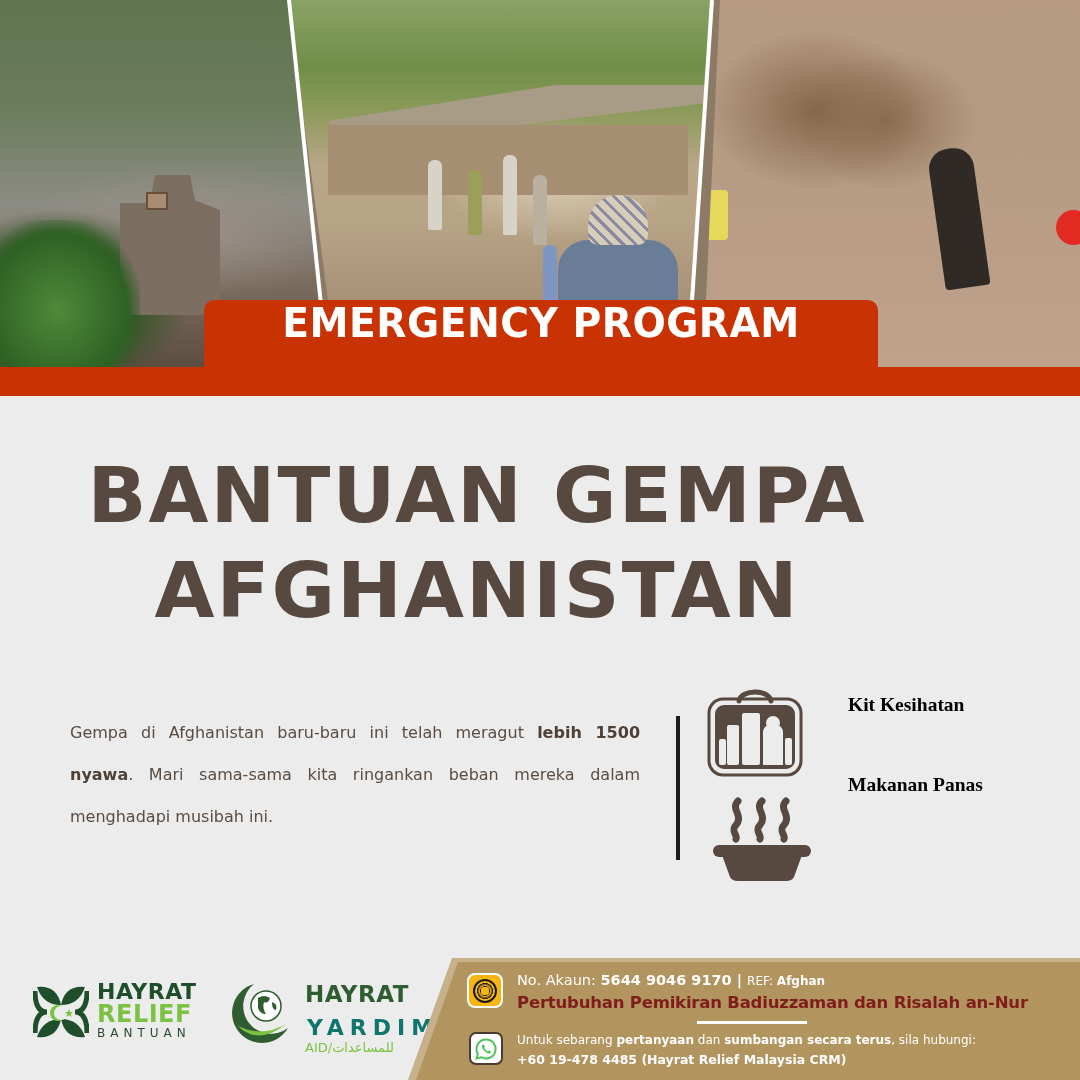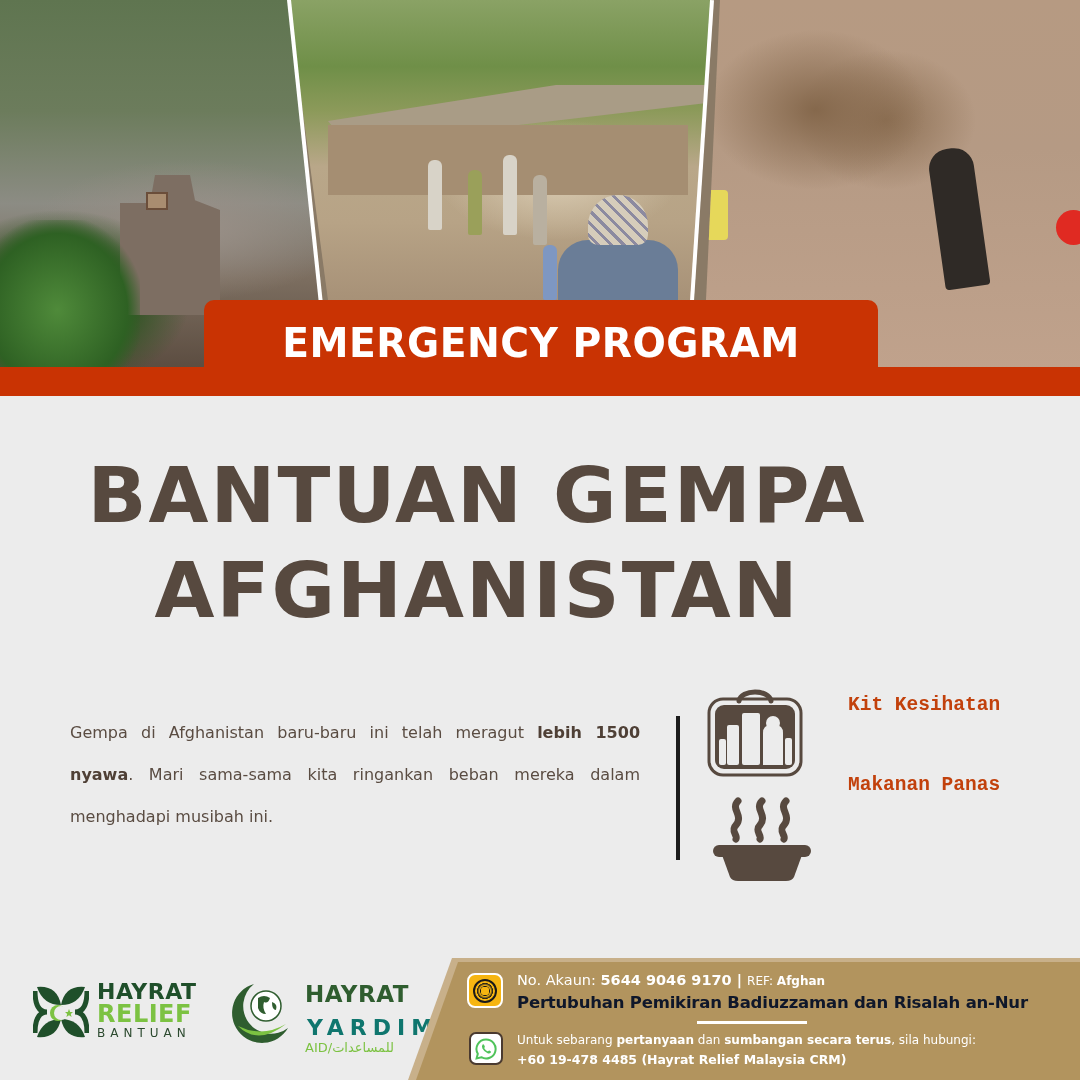--- a/index.html
+++ b/index.html
@@ -45,38 +45,38 @@
   .photo-3 .worker { position: absolute; left: 230px; top: 148px; width: 45px; height: 140px; background: #2f2a26; border-radius: 20px 20px 4px 4px; transform: rotate(-8deg); }
   .photo-3 .red { position: absolute; left: 350px; top: 210px; width: 35px; height: 35px; background: #e02a22; border-radius: 50%; }
   .photo-3 .yellow { position: absolute; left: 0; top: 190px; width: 22px; height: 50px; background: #e6d85a; border-radius: 4px; }
 
   .sep { position: absolute; top: 0; width: 4px; height: 310px; background: #ffffff; transform-origin: top left; }
   .sep-1 { left: 287px; transform: rotate(-6deg); }
   .sep-2 { left: 710px; transform: rotate(3.8deg); }
 
   
   .red-bar { position: absolute; left: 0; top: 367px; width: 1080px; height: 29px; background: #c93303; }
-  .banner { position: absolute; left: 204px; top: 300px; width: 674px; height: 96px; background: #c93303; border-radius: 10px 10px 0 0; display: flex; justify-content: center; padding-top: 20px; }
+  .banner { position: absolute; left: 204px; top: 300px; width: 674px; height: 96px; background: #c93303; border-radius: 10px 10px 0 0; display: flex; justify-content: center; }
   .banner-text { color: #ffffff; font-family: "DejaVu Sans", sans-serif; font-weight: bold; font-size: 40px; letter-spacing: 0.5px; transform: scaleX(0.98); }
 
   
   .headline { position: absolute; left: 0; top: 448px; width: 954px; text-align: center; color: #57493f; font-family: "DejaVu Sans", sans-serif; font-weight: bold; }
   .headline div { font-size: 76px; line-height: 95px; letter-spacing: 2px; transform: scaleX(1.02); }
 
   
   .body-text { position: absolute; left: 70px; top: 712px; width: 570px; color: #5a4c42; font-family: "DejaVu Sans", sans-serif; font-size: 16px; line-height: 42px; text-align: justify; text-align-last: left; }
   .body-text b { font-weight: bold; color: #4f4036; }
 
   .vline { position: absolute; left: 676px; top: 716px; width: 4px; height: 144px; background: #1c1c1c; }
 
   
   .icon-kit { position: absolute; left: 705px; top: 683px; width: 100px; height: 95px; }
   .icon-food { position: absolute; left: 712px; top: 795px; width: 100px; height: 88px; }
   .price-block { position: absolute; left: 848px; }
-  .price-label { color: #c2410c; font-family: Liberation Mono, monospace; font-weight: bold; font-size: 19.5px; }
+  .price-label { color: #000000; font-family: Liberation Serif, serif; font-weight: bold; font-size: 19.5px; }
   .price-value { color: #c93303; font-family: "DejaVu Sans", sans-serif; font-weight: bold; font-size: 37px; margin-top: 4px; letter-spacing: -0.5px; }
   .price-1 { top: 694px; }
   .price-2 { top: 774px; }
 
   
   .logo-relief { position: absolute; left: 33px; top: 983px; width: 180px; height: 60px; }
   .relief-mark { position: absolute; left: 0; top: 0; width: 56px; height: 58px; }
   .relief-text { position: absolute; left: 64px; top: -2px; font-family: "DejaVu Sans", sans-serif; font-weight: bold; line-height: 1; }
   .relief-t1 { font-size: 22px; color: #1f4f2a; letter-spacing: 0.5px; }
   .relief-t2 { font-size: 24px; color: #7cc242; letter-spacing: 0.5px; margin-top: -1px; }
@@ -94,21 +94,21 @@
   .gold { position: absolute; left: 0; top: 962px; width: 1080px; height: 118px; background: #b2945e; clip-path: polygon(458px 0, 1080px 0, 1080px 118px, 416px 118px); }
 
   .bank-icon { position: absolute; left: 467px; top: 973px; width: 36px; height: 35px; background: #f6b511; border-radius: 8px; border: 2px solid #ffffff; display: flex; align-items: center; justify-content: center; }
   .bank-icon .tiger { width: 24px; height: 24px; border-radius: 50%; border: 2px solid #1a1a1a; background: radial-gradient(circle, #f6b511 30%, #1a1a1a 32%, #f6b511 38%, #1a1a1a 55%, #f6b511 58%); }
   .wa-icon { position: absolute; left: 469px; top: 1032px; width: 34px; height: 33px; background: #ffffff; border: 2px solid #4a3a30; border-radius: 7px; display: flex; align-items: center; justify-content: center; }
 
   .acct { position: absolute; left: 517px; top: 972px; color: #ffffff; font-family: "DejaVu Sans", sans-serif; font-size: 14.5px; white-space: nowrap; }
   .acct .light { font-weight: normal; }
   .acct .bold { font-weight: bold; }
   .acct .small { font-size: 12px; }
-  .org { position: absolute; left: 517px; top: 993px; color: #0f172a; font-family: "DejaVu Sans", sans-serif; font-weight: bold; font-size: 16.5px; white-space: nowrap; letter-spacing: -0.2px; }
+  .org { position: absolute; left: 517px; top: 993px; color: #7f1d1d; font-family: "DejaVu Sans", sans-serif; font-weight: bold; font-size: 16.5px; white-space: nowrap; letter-spacing: -0.2px; }
   .gold-divider { position: absolute; left: 697px; top: 1021px; width: 110px; height: 3px; background: #ffffff; }
   .contact { position: absolute; left: 517px; top: 1033px; color: #ffffff; font-family: "DejaVu Sans", sans-serif; font-size: 12px; white-space: nowrap; }
   .contact b { font-weight: bold; }
   .phone { position: absolute; left: 517px; top: 1052px; color: #ffffff; font-family: "DejaVu Sans", sans-serif; font-weight: bold; font-size: 12.5px; white-space: nowrap; }
 </style>
 </head>
 <body>
 
 <div class="photos">
   <div class="photo photo-1">

